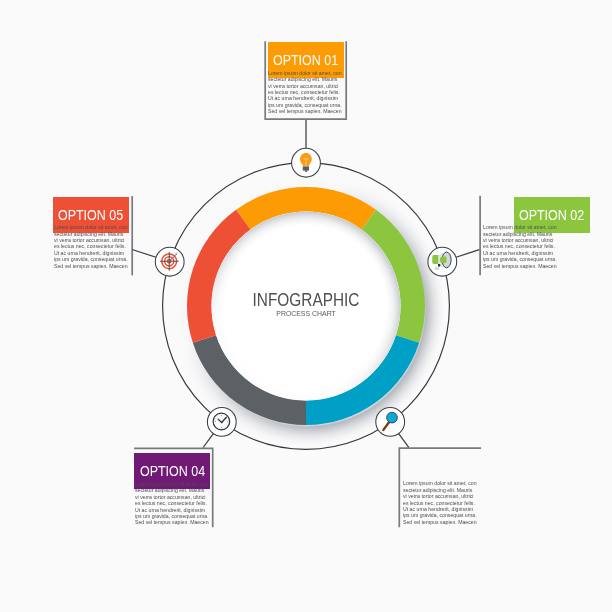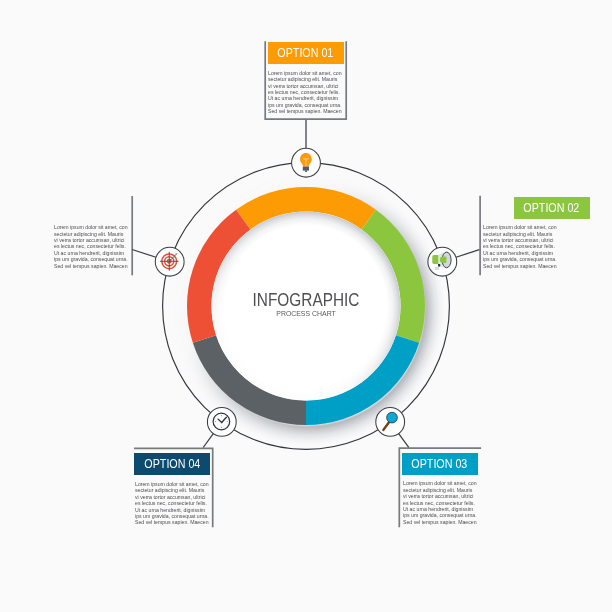--- a/index.html
+++ b/index.html
@@ -4,22 +4,22 @@
 <title>Infographic Process Chart</title>
 <style>
   html,body{margin:0;padding:0;}
   body{width:612px;height:612px;background:#fafafb;
        font-family:"Liberation Sans",sans-serif;overflow:hidden;
        -webkit-font-smoothing:antialiased;}
   #stage{position:relative;width:612px;height:612px;background:#fafafb;}
   svg.layer{position:absolute;left:0;top:0;width:612px;height:612px;overflow:visible;}
 
   .card{position:absolute;box-sizing:border-box;}
-  .card .hd{position:absolute;left:3.4px;top:0;width:75.9px;height:22px;
-            color:#ffffff;font-size:12px;font-weight:400;letter-spacing:0px;
+  .card .hd{position:absolute;left:3.4px;top:0;width:75.9px;height:36px;
+            color:#ffffff;font-size:14px;font-weight:400;letter-spacing:0px;
             display:flex;align-items:center;justify-content:center;white-space:nowrap;}
   .card .hd span{display:inline-block;transform:scaleX(0.893);transform-origin:50% 50%;}
   .card .bd{position:absolute;left:4.0px;top:27.6px;width:90px;
             font-size:6.05px;line-height:6.4px;color:#4e4e50;
             text-align:left;white-space:nowrap;
             transform:scaleX(0.855);transform-origin:0 0;}
 
   .ctitle{position:absolute;left:0;width:612px;text-align:center;color:#4f4f52;
           white-space:nowrap;}
   #big{top:289.8px;font-size:19.0px;line-height:19.0px;font-weight:400;
@@ -194,50 +194,50 @@
         <div class="ln">sectetur adipiscing elit. Mauris</div>
         <div class="ln">vi verra tortor accumsan, ultrici</div>
         <div class="ln">es lectus nec, consectetur felis.</div>
         <div class="ln">Ut ac urna hendrerit, dignissim</div>
         <div class="ln">ips um gravida, consequat urna.</div>
         <div class="ln">Sed vel tempus sapien. Maecen</div>
       </div>
   </div>
 
   <div class="card" id="card3" style="left:398.5px;top:452.8px;width:82.5px;height:73.6px;">
-    <div class="hd" style="background: rgb(0, 160, 198);">
-      <span>OPTION 03</span>
-    </div>
     <div class="bd">
         <div class="ln">Lorem ipsum dolor sit amet, con</div>
         <div class="ln">sectetur adipiscing elit. Mauris</div>
         <div class="ln">vi verra tortor accumsan, ultrici</div>
         <div class="ln">es lectus nec, consectetur felis.</div>
         <div class="ln">Ut ac urna hendrerit, dignissim</div>
         <div class="ln">ips um gravida, consequat urna.</div>
         <div class="ln">Sed vel tempus sapien. Maecen</div>
       </div>
   </div>
 
   <div class="card" id="card4" style="left:131px;top:453.4px;width:82.5px;height:73.1px;">
-    <div class="hd" style="background: #0c4a6e;">
+    <div class="hd" style="background: #701a75;">
       <span>OPTION 04</span>
     </div>
     <div class="bd">
         <div class="ln">Lorem ipsum dolor sit amet, con</div>
         <div class="ln">sectetur adipiscing elit. Mauris</div>
         <div class="ln">vi verra tortor accumsan, ultrici</div>
         <div class="ln">es lectus nec, consectetur felis.</div>
         <div class="ln">Ut ac urna hendrerit, dignissim</div>
         <div class="ln">ips um gravida, consequat urna.</div>
         <div class="ln">Sed vel tempus sapien. Maecen</div>
       </div>
   </div>
 
   <div class="card" id="card5" style="left:49.6px;top:196.5px;width:82.5px;height:78.9px;">
+    <div class="hd" style="background: rgb(238, 80, 54);">
+      <span>OPTION 05</span>
+    </div>
     <div class="bd">
         <div class="ln">Lorem ipsum dolor sit amet, con</div>
         <div class="ln">sectetur adipiscing elit. Mauris</div>
         <div class="ln">vi verra tortor accumsan, ultrici</div>
         <div class="ln">es lectus nec, consectetur felis.</div>
         <div class="ln">Ut ac urna hendrerit, dignissim</div>
         <div class="ln">ips um gravida, consequat urna.</div>
         <div class="ln">Sed vel tempus sapien. Maecen</div>
       </div>
   </div>

